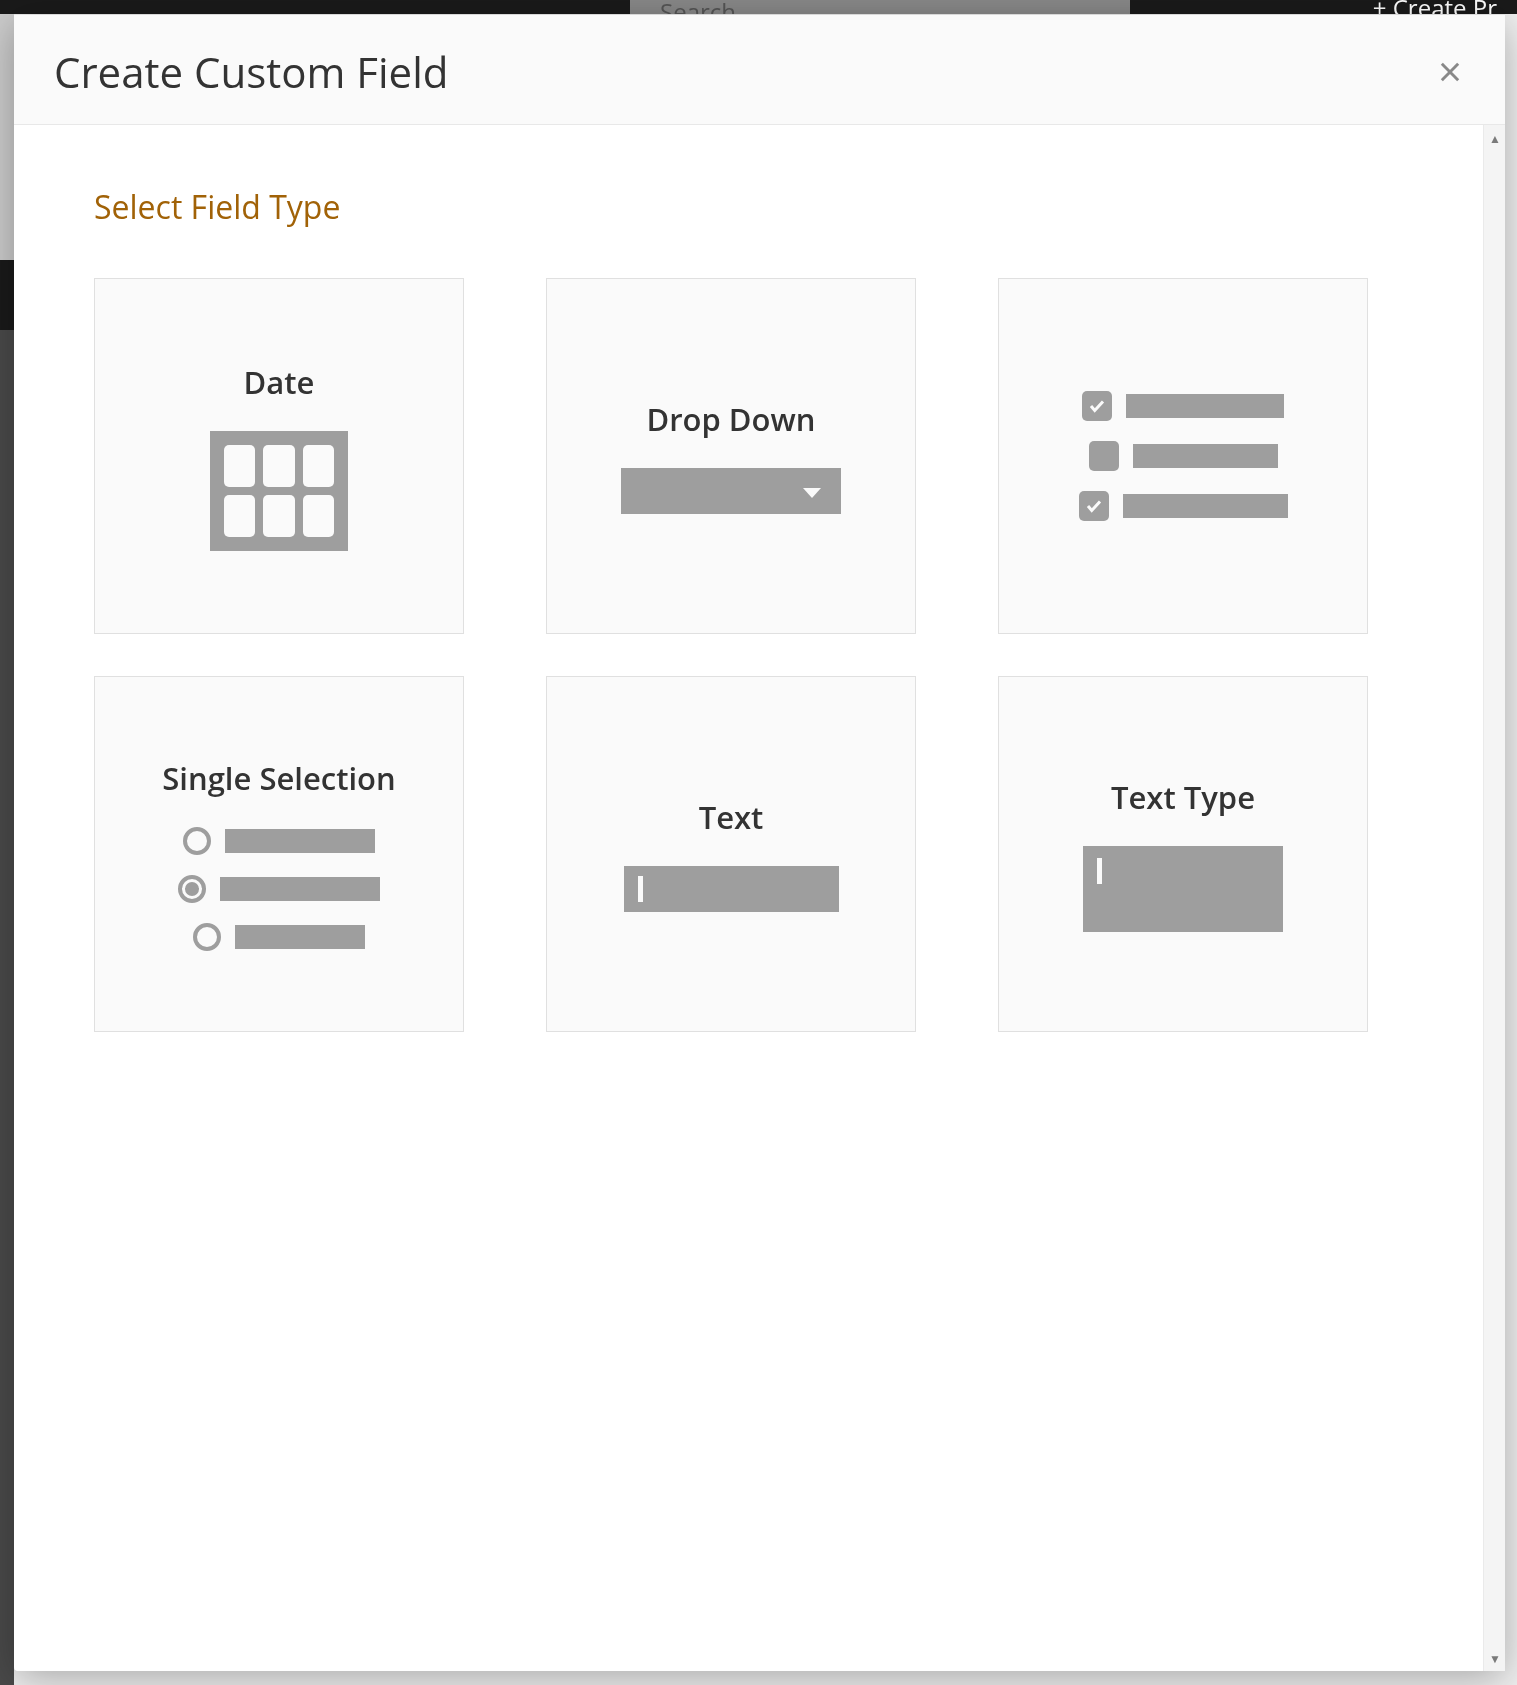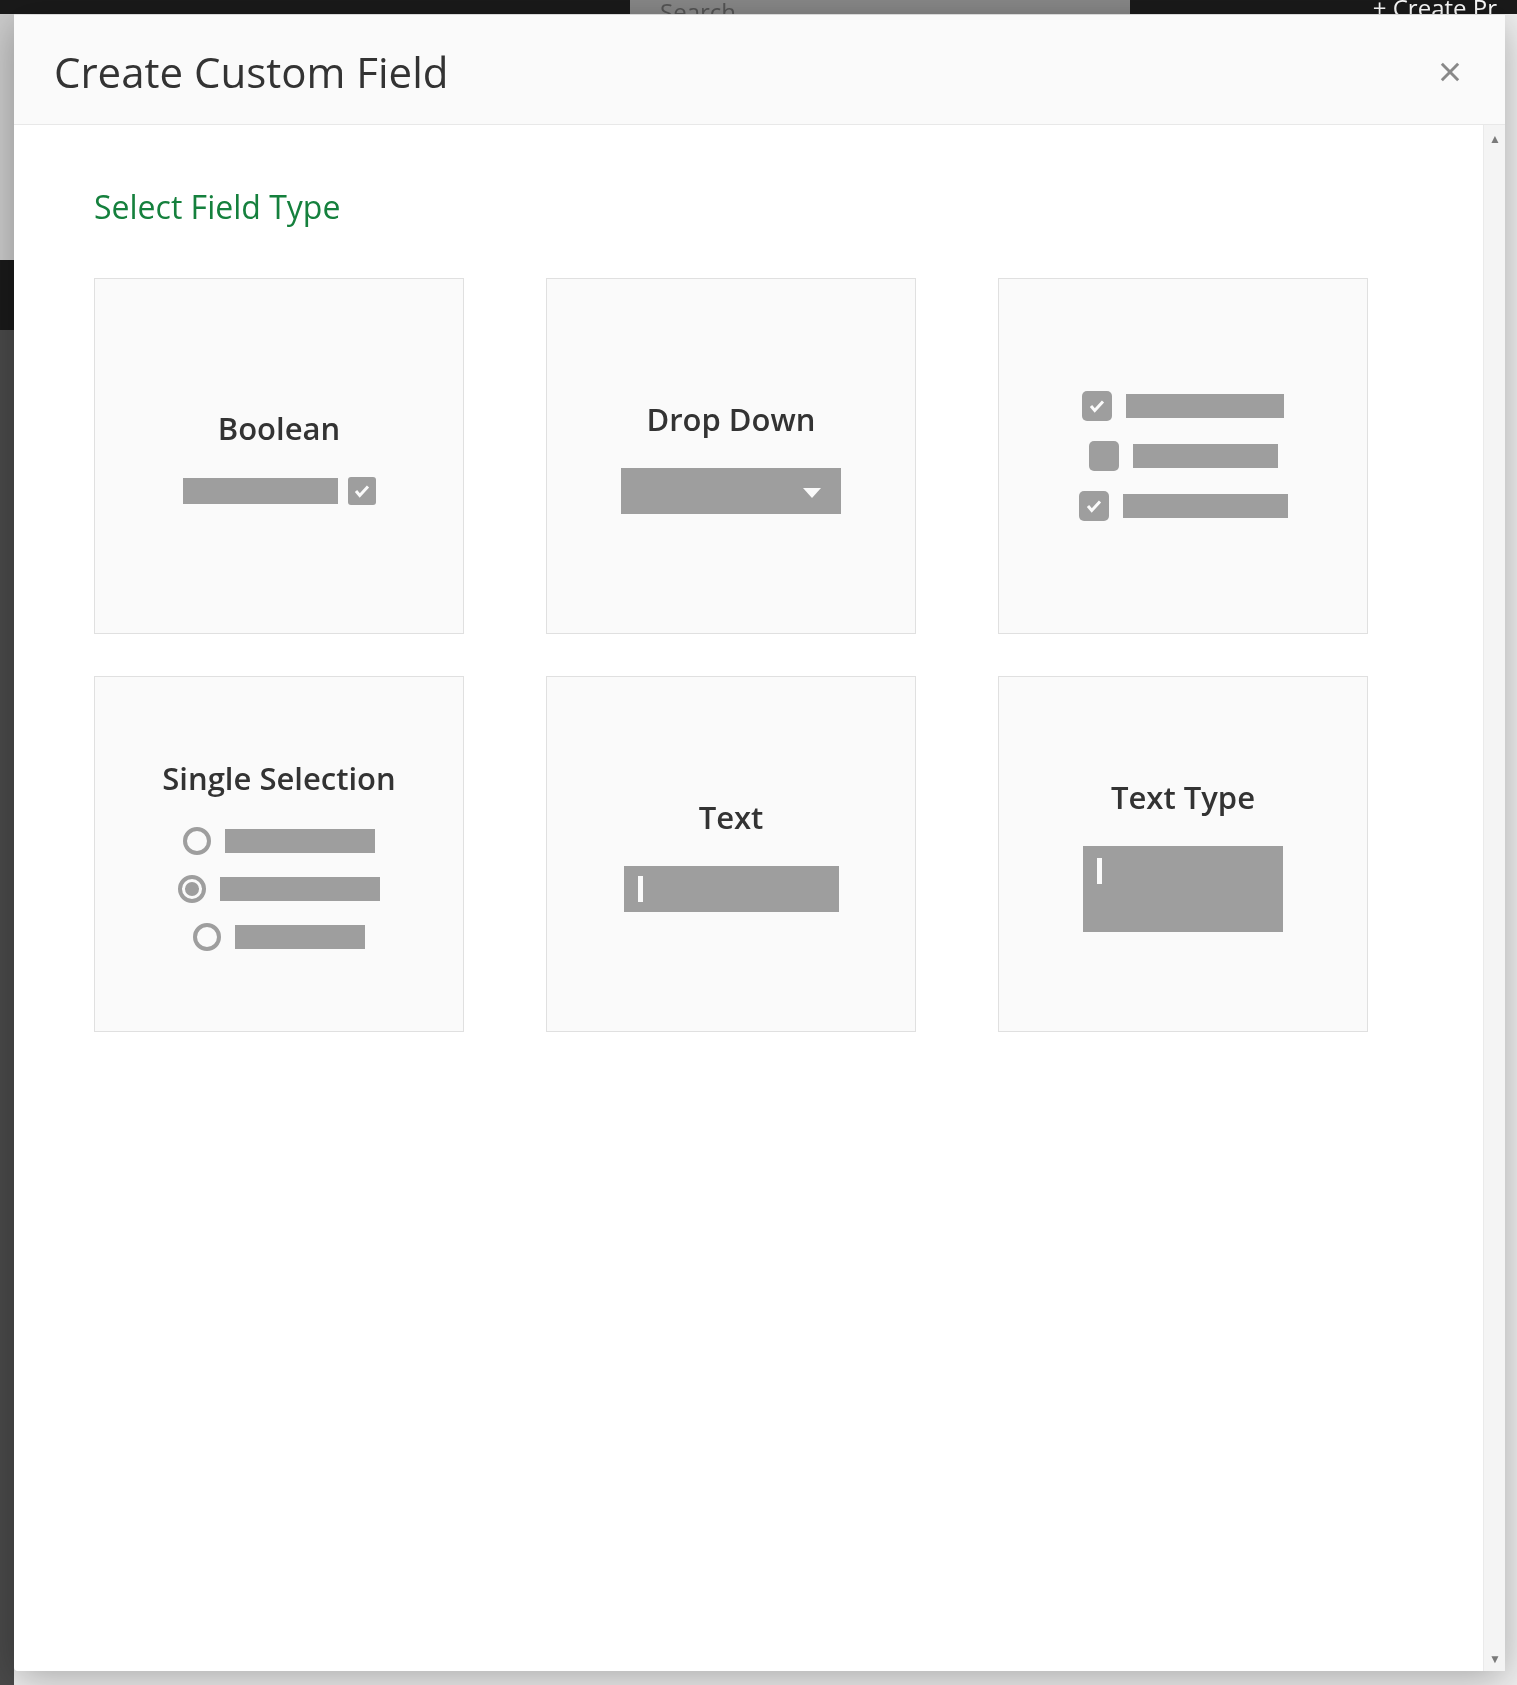--- a/index.html
+++ b/index.html
@@ -112,21 +112,21 @@
   }
   .modal-body {
     flex: 1;
     overflow-y: auto;
     padding: 60px 80px 60px 80px;
     position: relative;
   }
   .section-title {
     font-size: 32px;
     font-weight: 400;
-    color: #15803d;
+    color: #a16207;
     margin-bottom: 50px;
   }
   .card-grid {
     display: grid;
     grid-template-columns: repeat(3, 370px);
     gap: 42px 82px;
   }
   .field-card {
     height: 356px;
     background: #fafafa;
@@ -351,32 +351,34 @@
 
     <div class="scroll-track">
       <div class="scroll-arrow top">▲</div>
       <div class="scroll-arrow bot">▼</div>
     </div>
 
     <h2 class="section-title">Select Field Type</h2>
 
     <div class="card-grid">
 
-      <div class="field-card">
-        <div class="card-label">Boolean</div>
-        <div class="card-illustration illus-boolean">
-          <div class="boolean-bar"></div>
-          <div class="boolean-check">
-            <svg viewBox="0 0 24 24" fill="none" stroke="#fafafa" stroke-width="4">
-                <polyline points="4,12 9,18 20,6"></polyline>
-              </svg>
+
+      <div class="field-card">
+        <div class="card-label">Date</div>
+        <div class="card-illustration">
+          <div class="illus-date">
+            <div class="cell"></div>
+              <div class="cell"></div>
+              <div class="cell"></div>
+            <div class="cell"></div>
+              <div class="cell"></div>
+              <div class="cell"></div>
           </div>
         </div>
       </div>
-
 
       <div class="field-card">
         <div class="card-label">Drop Down</div>
         <div class="card-illustration">
           <div class="illus-dropdown"></div>
         </div>
       </div>
 
       <div class="field-card">
         <div class="card-illustration illus-multi">

